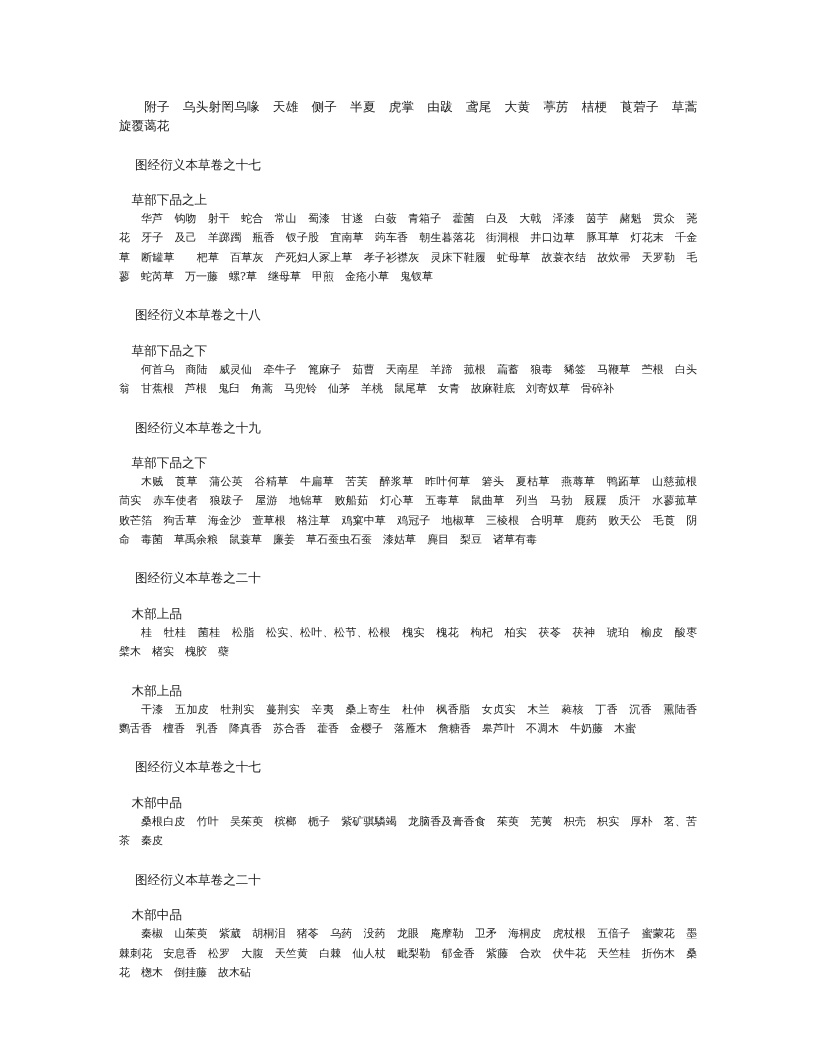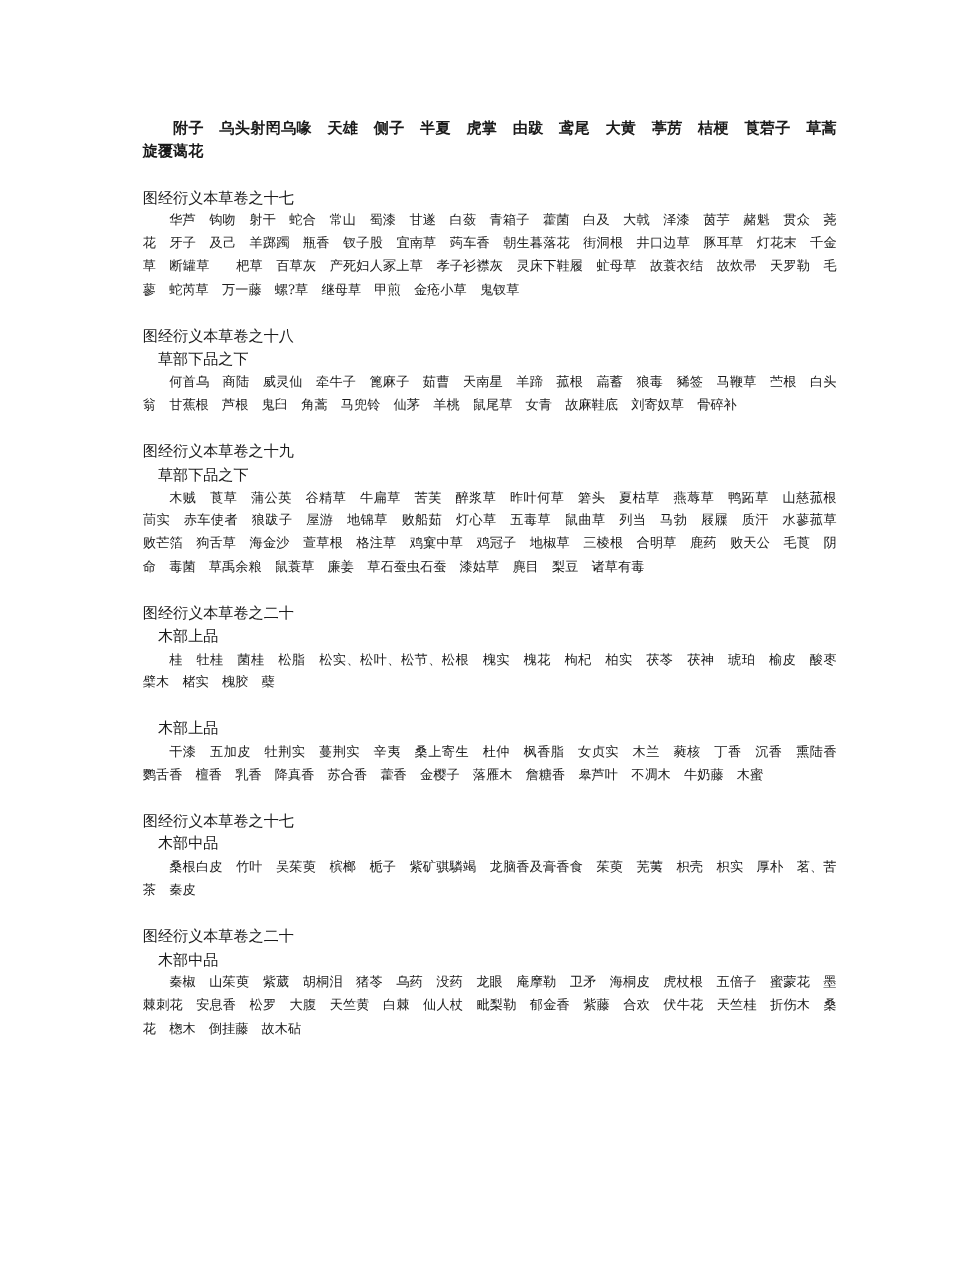--- a/index.html
+++ b/index.html
@@ -1,35 +1,36 @@
 <!DOCTYPE html>
 <html><head>
 <meta charset="utf-8">
 <style>
   html, body { margin: 0; padding: 0; background: #ffffff; }
   body { width: 816px; height: 1056px; position: relative; overflow: hidden;
          font-family: "DejaVu Serif", "Liberation Serif", serif; color: #1a1a1a; }
   .page { position: absolute; left: 119px; top: 97px; width: 578px; }
-  .cont { font-size: 12.6px; line-height: 19.3px; text-align: justify; text-indent: 2em; margin: 0; font-weight: bold; }
+  .cont { font-size: 12.6px; line-height: 19.3px; text-align: justify; text-indent: 2em; margin: 0; }
   .volume { margin-top: 19px; }
-  .vol-title { font-size: 12.6px; line-height: 19.3px; margin: 0; }
+  .vol-title { font-size: 12.6px; line-height: 19.3px; margin: 16px; }
   .sec-title { font-size: 12.6px; line-height: 19.3px; margin: 0; padding-left: 1em; }
   .items { font-size: 11px; line-height: 19.3px; margin: 0; text-indent: 2em; text-align: justify; }
   .item { white-space: normal; }
   .item::after { content: "\3000"; }
   .item:last-child::after { content: ""; }
 </style>
 </head>
 <body>
 
 <div class="page">
   <p class="cont" id="cont"><span class="item">附子</span><span class="item">乌头射罔乌喙</span><span class="item">天雄</span><span class="item">侧子</span><span class="item">半夏</span><span class="item">虎掌</span><span class="item">由跋</span><span class="item">鸢尾</span><span class="item">大黄</span><span class="item">葶苈</span><span class="item">桔梗</span><span class="item">莨菪子</span><span class="item">草蒿</span><span class="item">旋覆蔼花</span></p>
   <div id="volumes">
       <div class="volume">
         <p class="vol-title">图经衍义本草卷之十七</p>
+        <p class="sec-title">草部下品之上</p>
         <p class="items"><span class="item">华芦</span><span class="item">钩吻</span><span class="item">射干</span><span class="item">蛇合</span><span class="item">常山</span><span class="item">蜀漆</span><span class="item">甘遂</span><span class="item">白蔹</span><span class="item">青箱子</span><span class="item">藿菌</span><span class="item">白及</span><span class="item">大戟</span><span class="item">泽漆</span><span class="item">茵芋</span><span class="item">赭魁</span><span class="item">贯众</span><span class="item">荛花</span><span class="item">牙子</span><span class="item">及己</span><span class="item">羊踯躅</span><span class="item">瓶香</span><span class="item">钗子股</span><span class="item">宜南草</span><span class="item">蒟车香</span><span class="item">朝生暮落花</span><span class="item">街洞根</span><span class="item">井口边草</span><span class="item">豚耳草</span><span class="item">灯花末</span><span class="item">千金</span><span class="item">草</span><span class="item">断罐草</span><span class="item">　杷草</span><span class="item">百草灰</span><span class="item">产死妇人冢上草</span><span class="item">孝子衫襟灰</span><span class="item">灵床下鞋履</span><span class="item">虻母草</span><span class="item">故蓑衣结</span><span class="item">故炊帚</span><span class="item">天罗勒</span><span class="item">毛蓼</span><span class="item">蛇芮草</span><span class="item">万一藤</span><span class="item">螺?草</span><span class="item">继母草</span><span class="item">甲煎</span><span class="item">金疮小草</span><span class="item">鬼钗草</span></p>
       </div>
       <div class="volume">
         <p class="vol-title">图经衍义本草卷之十八</p>
         <p class="sec-title">草部下品之下</p>
         <p class="items"><span class="item">何首乌</span><span class="item">商陆</span><span class="item">威灵仙</span><span class="item">牵牛子</span><span class="item">篦麻子</span><span class="item">茹曹</span><span class="item">天南星</span><span class="item">羊蹄</span><span class="item">菰根</span><span class="item">萹蓄</span><span class="item">狼毒</span><span class="item">豨签</span><span class="item">马鞭草</span><span class="item">苎根</span><span class="item">白头翁</span><span class="item">甘蕉根</span><span class="item">芦根</span><span class="item">鬼臼</span><span class="item">角蒿</span><span class="item">马兜铃</span><span class="item">仙茅</span><span class="item">羊桃</span><span class="item">鼠尾草</span><span class="item">女青</span><span class="item">故麻鞋底</span><span class="item">刘寄奴草</span><span class="item">骨碎补</span></p>
       </div>
       <div class="volume">
         <p class="vol-title">图经衍义本草卷之十九</p>
         <p class="sec-title">草部下品之下</p>

